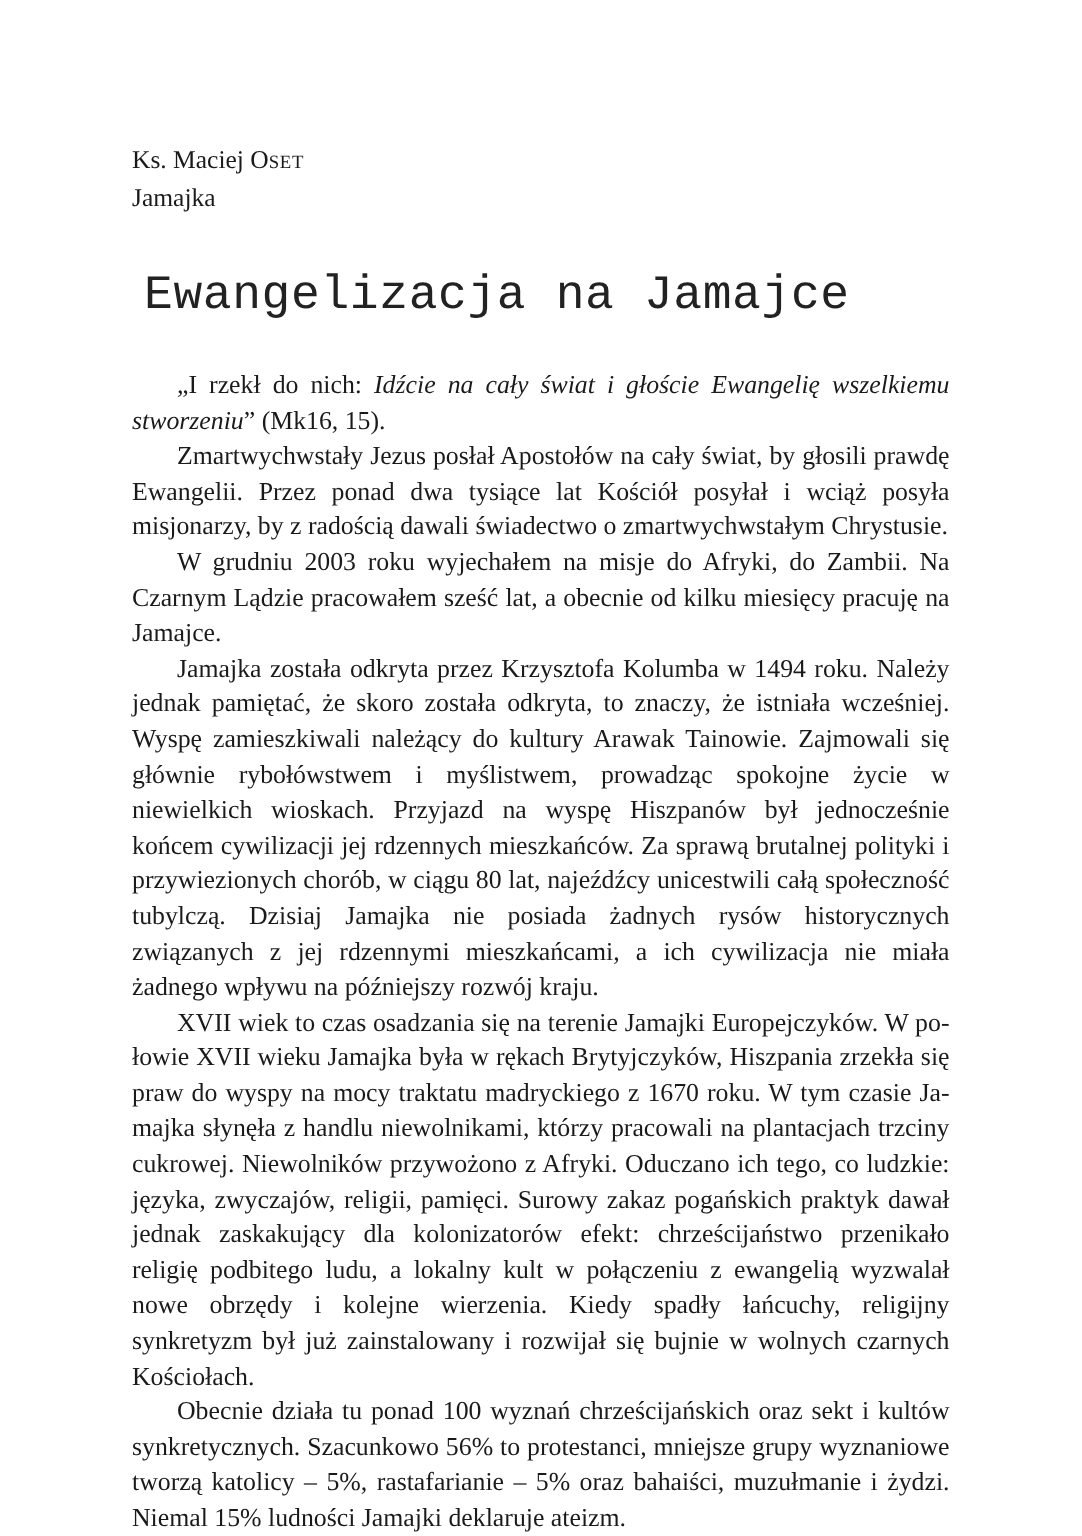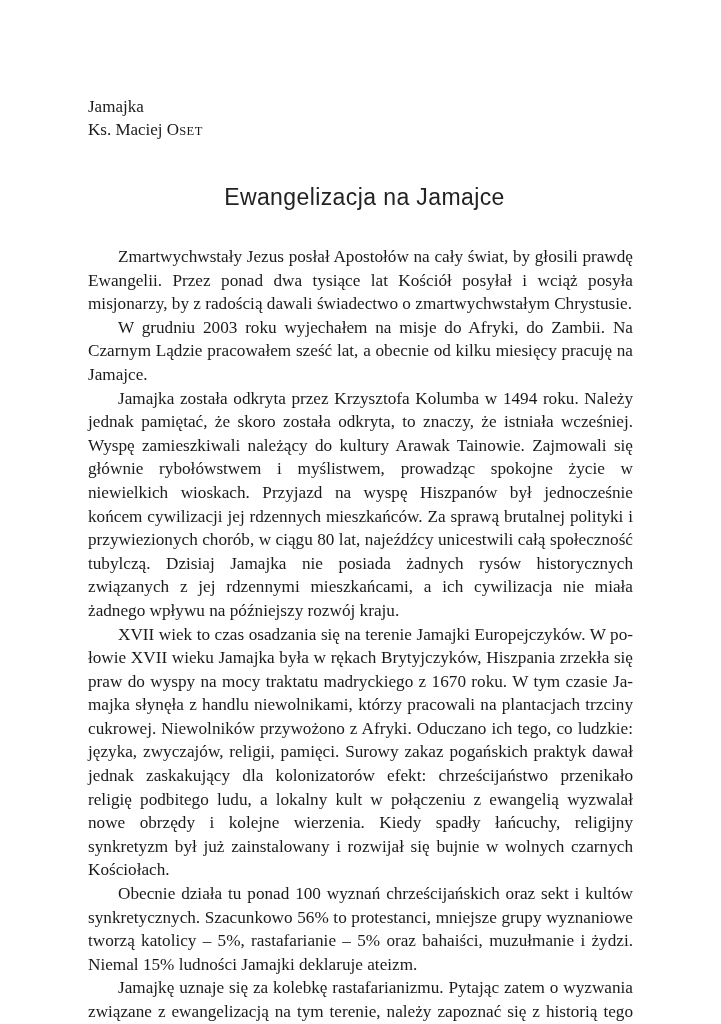--- a/index.html
+++ b/index.html
@@ -1,40 +1,41 @@
 <!DOCTYPE html>
 <html><head>
 <meta charset="utf-8">
 <style>
   html, body { margin: 0; padding: 0; background: #ffffff; }
   body { width: 721px; height: 1024px; position: relative; overflow: hidden;
          font-family: "Liberation Serif", "DejaVu Serif", serif; color: #1a1a1a; }
   .page { position: absolute; left: 88px; top: 95px; width: 545px; }
   .author { font-size: 17px; line-height: 23px; }
   .sc { font-size: 12.5px; letter-spacing: 0.5px; }
-  .title { margin-top: 37px; text-align: center; font-size: 23px; font-weight: normal;
-           letter-spacing: 0.4px; font-family: Liberation Sans, sans-serif; font-weight: 300;
+  .title { margin-top: 37px; text-align: left; font-size: 32px; font-weight: normal;
+           letter-spacing: 0.4px; font-family: Liberation Mono, monospace; font-weight: 300;
            color: #222; margin-bottom: 0; line-height: 34px; padding-left: 8px; }
   .body { margin-top: 31px; }
   .body p { margin: 0; font-size: 17.2px; line-height: 23.6px; text-align: justify;
             text-indent: 30px; hyphens: manual; }
   .body p i { font-style: italic; }
 </style>
 </head>
 <body>
 
 <div class="page">
   <div class="author">
+    <div><span>Ks. Maciej </span><span>O</span><span class="sc">SET</span></div>
     <div>Jamajka</div>
-    <div><span>Ks. Maciej </span><span>O</span><span class="sc">SET</span></div>
   </div>
 
   <h1 class="title">Ewangelizacja na Jamajce</h1>
 
   <div class="body">
+    <p><span>„I rzekł do nich: </span><i>Idźcie na cały świat i głoście Ewangelię wszelkiemu stwo­rzeniu</i><span>” (Mk16, 15).</span></p>
     <p>Zmartwychwstały Jezus posłał Apostołów na cały świat, by głosili prawdę Ewangelii. Przez ponad dwa tysiące lat Kościół posyłał i wciąż posyła misjona­rzy, by z radością dawali świadectwo o zmartwychwstałym Chrystusie.</p>
     <p>W grudniu 2003 roku wyjechałem na misje do Afryki, do Zambii. Na Czarnym Lądzie pracowałem sześć lat, a obecnie od kilku miesięcy pracuję na Jamajce.</p>
     <p>Jamajka została odkryta przez Krzysztofa Kolumba w 1494 roku. Należy jed­nak pamiętać, że skoro została odkryta, to znaczy, że istniała wcześniej. Wyspę zamieszkiwali należący do kultury Arawak Tainowie. Zajmowali się głównie ry­bołówstwem i myślistwem, prowadząc spokojne życie w niewielkich wioskach. Przyjazd na wyspę Hiszpanów był jednocześnie końcem cywilizacji jej rdzennych mieszkańców. Za sprawą brutalnej polityki i przywiezionych chorób, w ciągu 80 lat, najeźdźcy unicestwili całą społeczność tubylczą. Dzisiaj Jamajka nie posiada żadnych rysów historycznych związanych z jej rdzennymi mieszkańcami, a ich cywilizacja nie miała żadnego wpływu na późniejszy rozwój kraju.</p>
     <p>XVII wiek to czas osadzania się na terenie Jamajki Europejczyków. W po­łowie XVII wieku Jamajka była w rękach Brytyjczyków, Hiszpania zrzekła się praw do wyspy na mocy traktatu madryckiego z 1670 roku. W tym czasie Ja­majka słynęła z handlu niewolnikami, którzy pracowali na plantacjach trzciny cukrowej. Niewolników przywożono z Afryki. Oduczano ich tego, co ludzkie: języka, zwyczajów, religii, pamięci. Surowy zakaz pogańskich praktyk dawał jednak zaskakujący dla kolonizatorów efekt: chrześcijaństwo przenikało religię podbitego ludu, a lokalny kult w połączeniu z ewangelią wyzwalał nowe obrzędy i kolejne wierzenia. Kiedy spadły łańcuchy, religijny synkretyzm był już zainsta­lowany i rozwijał się bujnie w wolnych czarnych Kościołach.</p>
     <p>Obecnie działa tu ponad 100 wyznań chrześcijańskich oraz sekt i kultów synkretycznych. Szacunkowo 56% to protestanci, mniejsze grupy wyznaniowe tworzą katolicy – 5%, rastafarianie – 5% oraz bahaiści, muzułmanie i żydzi. Nie­mal 15% ludności Jamajki deklaruje ateizm.</p>
     <p>Jamajkę uznaje się za kolebkę rastafarianizmu. Pytając zatem o wyzwania związane z ewangelizacją na tym terenie, należy zapoznać się z historią tego religijnego ruchu.</p>
   </div>
 </div>
 
 </body></html>

